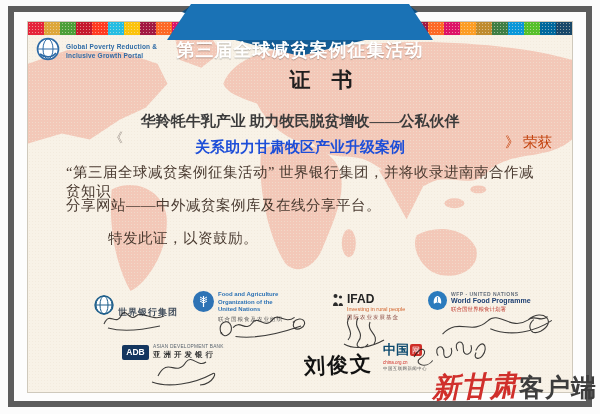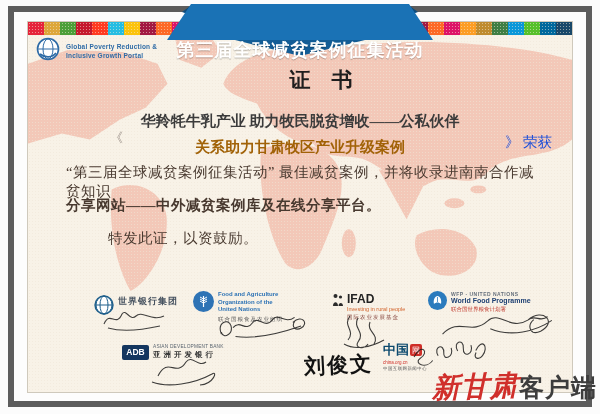--- a/index.html
+++ b/index.html
@@ -28,34 +28,34 @@
   .portal-text { font-size:6.5px; line-height:1.45; color:#2e6ba6; font-weight:bold; letter-spacing:.2px; }
 
   .cert-title { position:absolute; left:0; top:66px; width:600px; text-align:center;
     font-size:21px; font-weight:bold; color:#1e1e1e; font-family:"Liberation Sans", sans-serif;margin-left:21px; }
 
   .serif { font-family:"Liberation Serif", serif; }
 
   .case-line1 { position:absolute; left:0; top:112px; width:600px; text-align:center;
     font-size:15px; font-weight:bold; color:#3b3b3b; }
   .case-line2 { position:absolute; left:0; top:138px; width:600px; text-align:center;
-    font-size:15px; font-weight:bold; color:#a16207; }
+    font-size:15px; font-weight:bold; color:#1d4ed8; }
   .quote-open { position:absolute; left:110px; top:129px; font-size:13px; color:#9b9089; }
-  .award { position:absolute; right:48px; top:133px; font-size:14.5px; color:#1d4ed8; }
+  .award { position:absolute; right:48px; top:133px; font-size:14.5px; color:#c2410c; }
 
   .body-line1 { position:absolute; left:66px; top:163px; width:480px; font-size:14.5px; color:#48392f; letter-spacing:.5px; }
-  .body-line2 { position:absolute; left:66px; top:196px; width:480px; font-size:14.5px; color:#48392f; letter-spacing:.5px;font-weight:bold; }
+  .body-line2 { position:absolute; left:66px; top:196px; width:480px; font-size:14.5px; color:#48392f; letter-spacing:.5px; }
   .closing    { position:absolute; left:108px; top:229px; font-size:14.5px; color:#48392f; letter-spacing:.5px; }
 
   
   .org { position:absolute; display:flex; align-items:flex-start; gap:4px; z-index:4; }
   .org .col { display:flex; flex-direction:column; }
   .circle-badge { border-radius:50%; display:flex; align-items:center; justify-content:center; flex:none; }
 
-  .wb { left:94px; top:295px; align-items:flex-start; }
+  .wb { left:94px; top:295px; align-items:flex-end; }
   .wb-label { font-size:9px; font-weight:bold; color:#45515f; letter-spacing:1px; }
 
   .fao { left:193px; top:291px; }
   .fao-en { font-size:6px; line-height:1.25; color:#2e73b5; font-weight:bold; }
   .fao-cn { font-size:5.5px; color:#5a5a5a; margin-top:2px; letter-spacing:1px; }
 
   .ifad { left:332px; top:293px; }
   .ifad-abbr { font-size:12px; font-weight:800; color:#222; line-height:1; }
   .ifad-tag { font-size:5.5px; color:#d2622a; margin-top:1px; }
   .ifad-cn { font-size:5.5px; color:#8a4a42; margin-top:2px; letter-spacing:1px; }
@@ -183,21 +183,21 @@
     </div>
   </div>
 
   <div class="cert-title">证　书</div>
 
   <div class="quote-open serif">《</div>
   <div class="case-line1 serif">华羚牦牛乳产业  助力牧民脱贫增收——公私伙伴</div>
   <div class="case-line2 serif">关系助力甘肃牧区产业升级案例</div>
   <div class="award serif">》 荣获</div>
 
-  <div class="body-line1 serif">“第三届全球减贫案例征集活动” 最佳减贫案例，并将收录进南南合作减贫知识</div>
+  <div class="body-line1 serif">“第三届全球减贫案例征集活动” 世界银行集团，并将收录进南南合作减贫知识</div>
   <div class="body-line2 serif">分享网站——中外减贫案例库及在线分享平台。</div>
   <div class="closing serif">特发此证，以资鼓励。</div>
 
   <div class="org wb">
     <span>
       <svg width="20" height="20" viewBox="0 0 20 20">
         <circle cx="10" cy="10" r="9" fill="#fff" stroke="#1f5f8b" stroke-width="1.4"></circle>
         <ellipse cx="10" cy="10" rx="4" ry="9" fill="none" stroke="#1f5f8b" stroke-width="1"></ellipse>
         <ellipse cx="10" cy="10" rx="8" ry="9" fill="none" stroke="#1f5f8b" stroke-width="1"></ellipse>
         <line x1="1" y1="10" x2="19" y2="10" stroke="#1f5f8b" stroke-width="1"></line>

